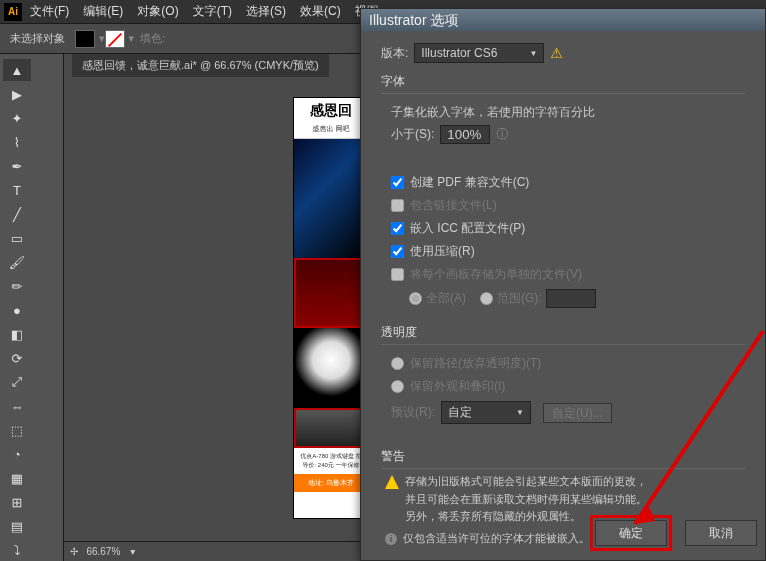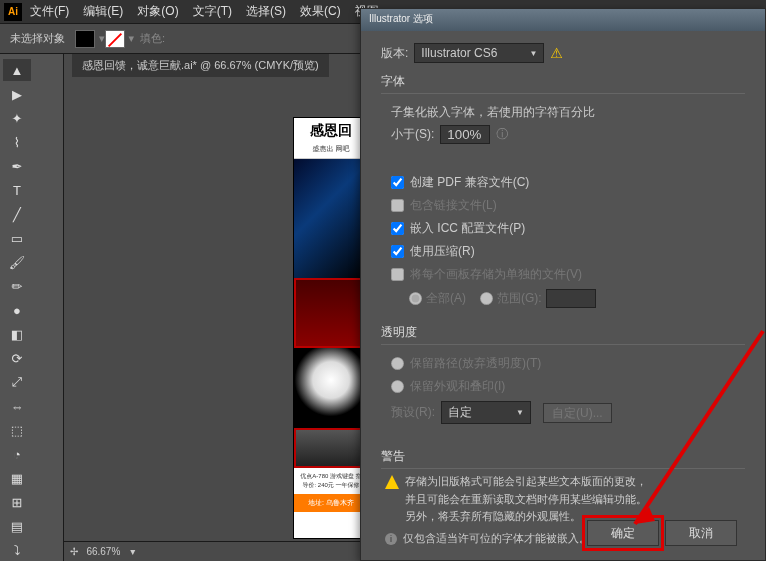--- a/index.html
+++ b/index.html
@@ -12,52 +12,52 @@
 .optbar .swatch{width:20px;height:18px;background:#000;border:1px solid #666;margin-right:4px}
 .optbar .swatch.none{background:#fff;position:relative}
 .optbar .swatch.none::after{content:"";position:absolute;left:0;top:50%;width:100%;height:2px;background:red;transform:rotate(-45deg)}
 .optbar .lbl{color:#888;margin:16px 6px}
 .main{display:flex;height:507px}
 .toolbar{width:64px;background:#535353;border-right:1px solid #1a1a1a;display:flex;flex-wrap:wrap;padding:4px 2px;align-content:flex-start}
 .tool{width:28px;height:22px;margin:1px;display:flex;align-items:center;justify-content:center;color:#ddd;font-size:13px;cursor:pointer}
 .tool.sel{background:#3a3a3a}
 .canvas-area{flex:1;background:#4a4a4a;position:relative}
 .tab{position:absolute;top:0;left:8px;background:#353535;padding:4px 10px;font-size:11px;color:#ccc}
-.artboard{position:absolute;left:230px;top:64px;width:74px;height:420px;background:#fff;box-shadow:0 0 0 1px #000}
+.artboard{position:absolute;left:230px;top:44px;width:74px;height:420px;background:#fff;box-shadow:0 0 0 1px #000}
 .art-head{text-align:center;padding:4px;color:#000;font-weight:bold;font-size:14px}
 .art-sub{text-align:center;font-size:7px;color:#333;padding-bottom:4px}
 .art-img1{height:120px;background:linear-gradient(135deg,#020c2e,#0a3a7a 40%,#000);border-top:1px solid #ccc}
 .art-kb{height:70px;background:linear-gradient(#4a0000,#8a0000);border:2px solid #b00}
 .art-mouse{height:80px;background:radial-gradient(circle at 50% 40%,#fff 0,#ddd 30%,#000 60%)}
 .art-kb2{height:40px;background:linear-gradient(#555,#222);border:2px solid #b00}
 .art-text{font-size:6px;text-align:center;color:#333;padding:4px}
 .art-foot{background:#ff7a00;color:#fff;font-size:7px;text-align:center;padding:4px}
 .statusbar{position:absolute;bottom:0;left:0;right:0;height:20px;background:#4a4a4a;border-top:1px solid #1a1a1a;display:flex;align-items:center;padding:0 6px;font-size:10px;color:#ccc}
 .statusbar .zoom{margin-right:10px}
 .dialog{position:absolute;left:360px;top:8px;width:406px;height:553px;background:#535353;border:1px solid #2a2a2a;box-shadow:-2px 2px 8px rgba(0,0,0,.4)}
-.dialog .titlebar{height:22px;background:linear-gradient(#6a7a88,#4a5a68);padding:3px 8px;color:#eee;font-size:10px}
+.dialog .titlebar{height:22px;background:linear-gradient(#6a7a88,#4a5a68);padding:3px 8px;color:#eee;font-size:14px}
 .dialog .body{padding:12px 20px;color:#ccc;font-size:12px}
 .row{display:flex;align-items:center;margin-bottom:8px}
 .row label{margin-right:6px}
 .sel-box{background:#3a3a3a;border:1px solid #222;padding:2px 6px;min-width:130px;color:#ccc;display:flex;justify-content:space-between;align-items:center}
 .sel-box .arrow{font-size:8px}
 .warn{color:#ffcc00;margin-left:6px;font-size:14px}
 .section{margin-top:10px}
 .section-title{color:#ddd;margin-bottom:4px;border-bottom:1px solid #666;padding-bottom:3px}
 .section-body{padding:6px 0 6px 10px}
 .input-sm{background:#3a3a3a;border:1px solid #222;padding:1px 6px;width:50px;color:#ccc}
 .chk{display:flex;align-items:center;margin-bottom:6px}
 .chk input{margin-right:6px}
 .chk.dis{color:#777}
 .radio-row{display:flex;align-items:center;margin-left:18px;color:#777}
 .radio-row input{margin-right:4px}
 .warn-icon{display:inline-block;width:14px;height:14px;background:#ffcc00;clip-path:polygon(50% 0,100% 100%,0 100%);margin-right:6px;vertical-align:middle;position:relative}
 .info-icon{display:inline-block;width:12px;height:12px;background:#888;border-radius:50%;color:#333;text-align:center;line-height:12px;font-size:9px;margin-right:6px;vertical-align:middle}
 .warn-text{font-size:11px;color:#ccc;line-height:1.6;padding-left:4px}
-.btns{position:absolute;bottom:14px;right:28px;display:flex;gap:6px}
+.btns{position:absolute;bottom:14px;right:8px;display:flex;gap:18px}
 .btn{width:72px;height:26px;background:#5a5a5a;border:1px solid #333;color:#ddd;text-align:center;line-height:24px;cursor:pointer}
 .btn.ok{outline:3px solid #d00;outline-offset:2px}
 .red-arrow{position:absolute;right:0;top:320px;width:160px;height:220px;pointer-events:none}
 .red-arrow svg{width:100%;height:100%}
 </style>
 </head>
 <body>
 
 <div class="menubar">
   <div class="logo">Ai</div>

